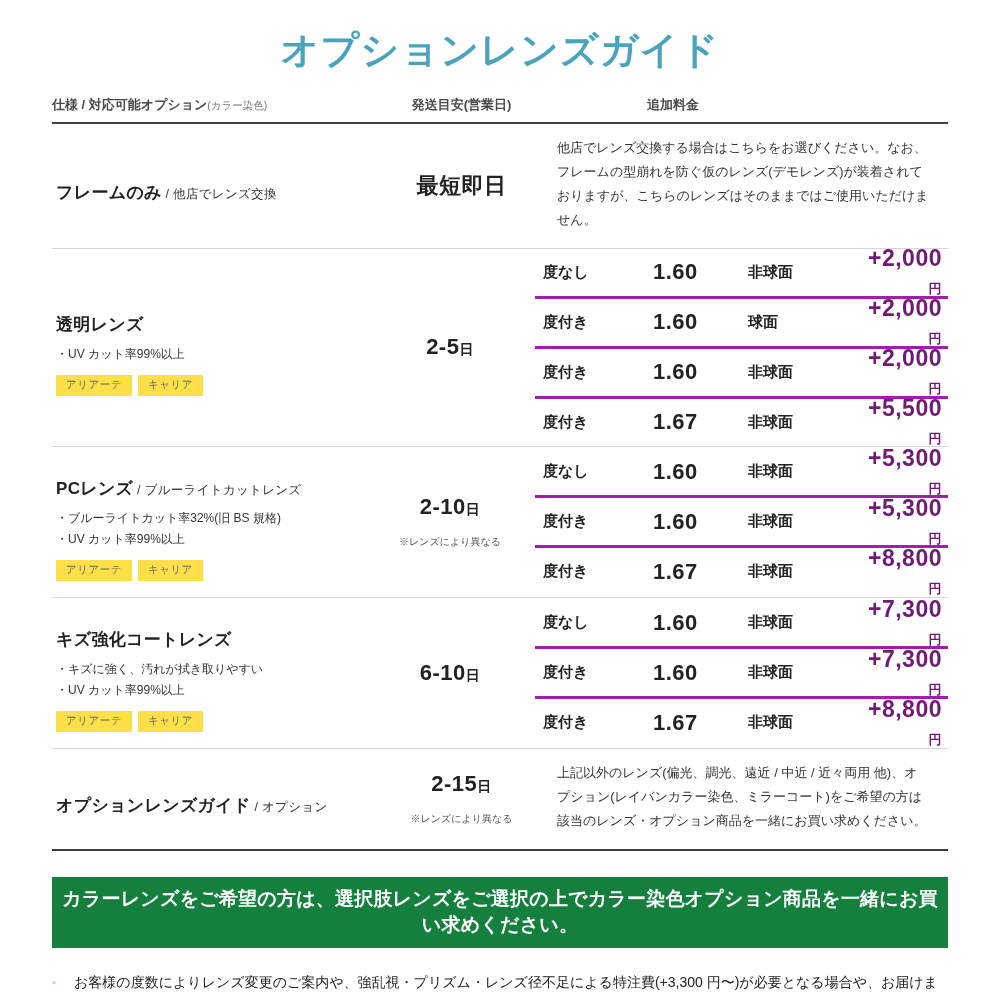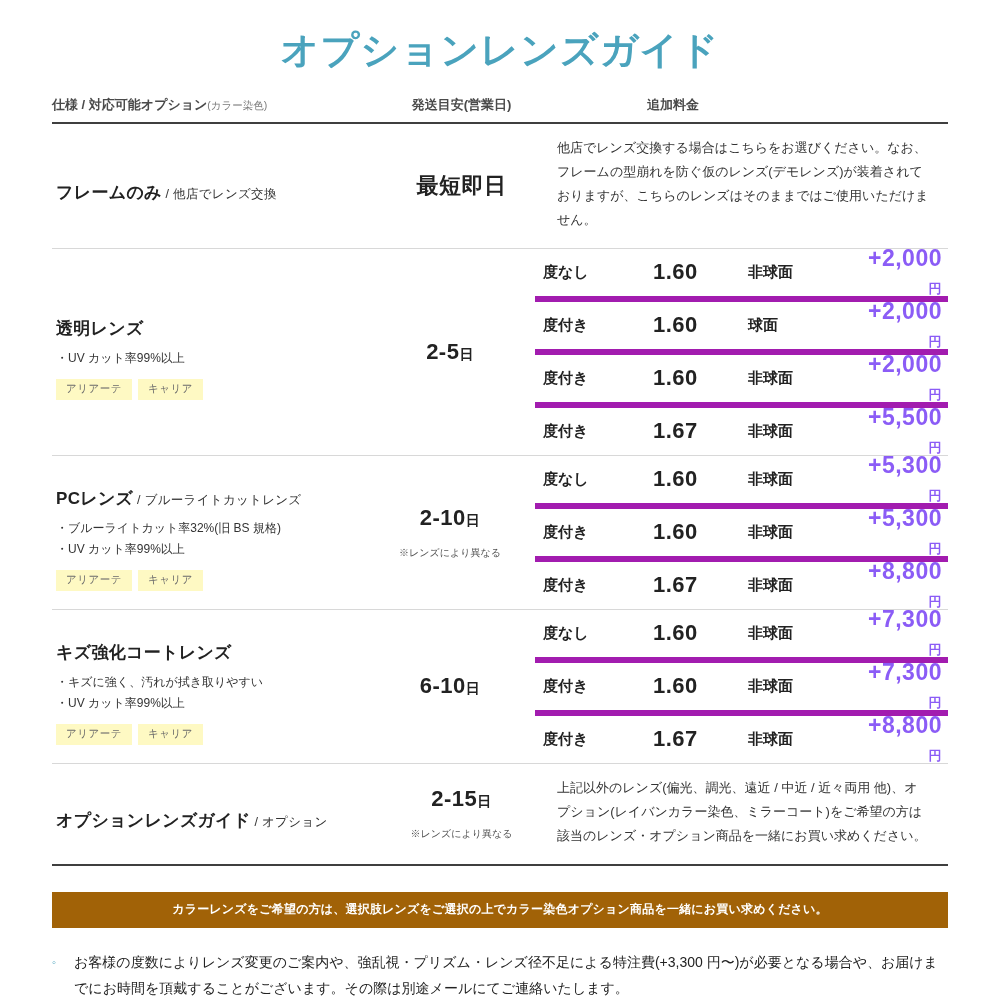--- a/index.html
+++ b/index.html
@@ -67,56 +67,56 @@
     flex:1;
     display:flex;flex-direction:column;justify-content:center;
   }
 
   .lens-name{font-size:17px;font-weight:bold;color:#222;letter-spacing:0.3px;margin-top:12px;}
   .lens-name .sub{font-size:12.5px;font-weight:normal;color:#333;}
   .bullets{margin-top:8px;}
   .bullet{font-size:12px;color:#333;line-height:1.75;}
   .badges{margin-top:10px;display:flex;gap:6px;}
   .badge{
-    background:#fef9c3;color:#6b6b6b;
+    background:#fde047;color:#6b6b6b;
     font-size:10.5px;
     padding:3px 10px 4px;
     letter-spacing:0.5px;
     white-space:nowrap;
   }
 
   .ship{font-size:22px;font-weight:bold;color:#222;letter-spacing:0.5px;}
   .ship .d{font-size:14px;}
   .ship-note{font-size:10px;color:#555;margin-top:15px;}
 
   
   .spec{
     display:flex;align-items:center;
-    border-bottom:6px solid #a21caf;
+    border-bottom:3px solid #a21caf;
     height:47px;
   }
   .spec:last-child{border-bottom:none;}
   .spec .s1{width:110px;font-size:15px;font-weight:bold;padding-left:8px;}
   .spec .s2{width:95px;font-size:22px;font-weight:bold;letter-spacing:0.5px;}
   .spec .s3{width:120px;font-size:15px;font-weight:bold;}
-  .spec .s4{flex:1;text-align:right;padding-right:6px;color:#8b5cf6;font-size:23px;font-weight:bold;letter-spacing:0.5px;}
+  .spec .s4{flex:1;text-align:right;padding-right:6px;color:#701a75;font-size:23px;font-weight:bold;letter-spacing:0.5px;}
   .spec .s4 .yen{font-size:13px;font-weight:bold;}
 
   .desc{
     font-size:13px;line-height:1.85;color:#333;
     padding:12px 18px 16px 8px;
   }
 
   
   .banner{
     margin-top:26px;
-    background:#a16207;
+    background:#15803d;
     color:#ffffff;
     text-align:center;
-    font-size:12px;
+    font-size:19px;
     font-weight:bold;
     padding:9px 8px 10px;
     letter-spacing:0.2px;
   }
 
   
   .notes{margin-top:22px;}
   .note{display:flex;margin-bottom:16px;}
   .note .mark{
     color:#4aa3bd;font-size:11px;line-height:1.9;width:22px;flex:none;padding-top:2px;

